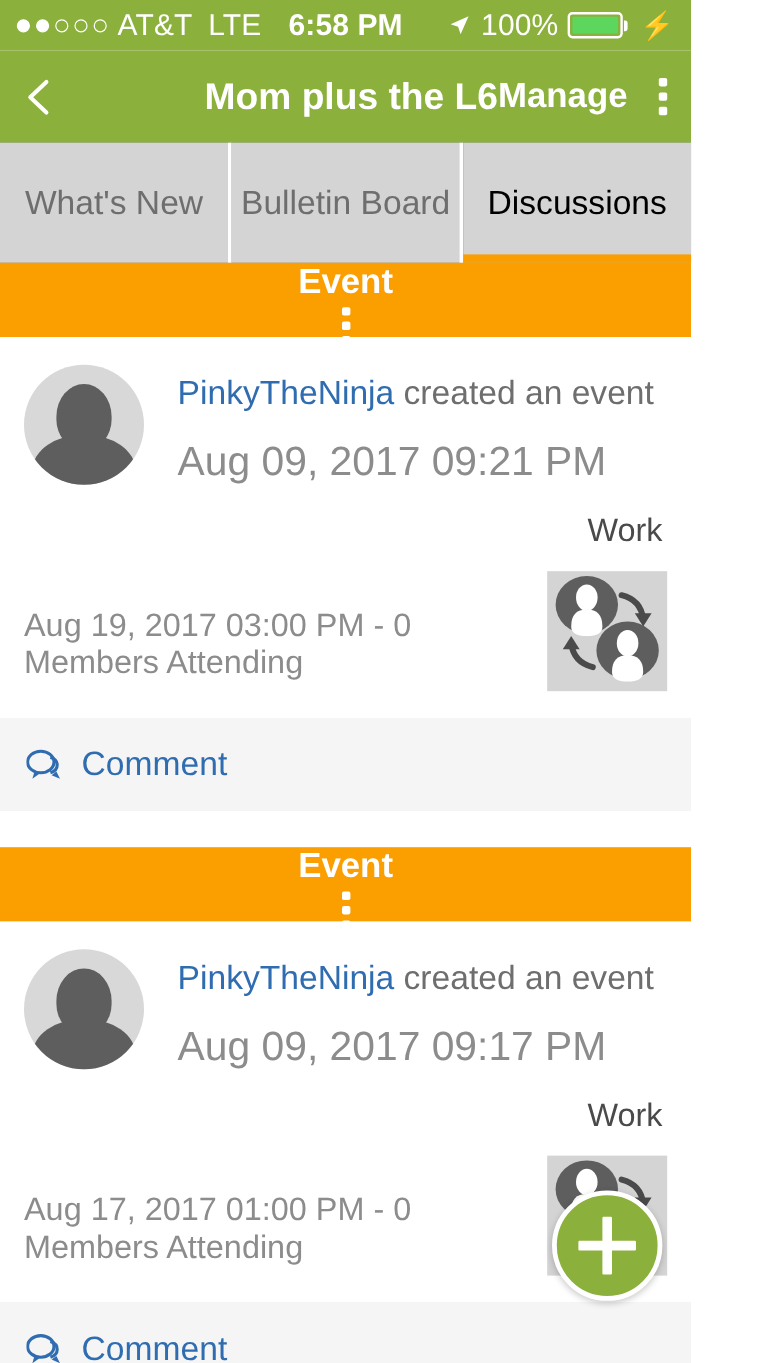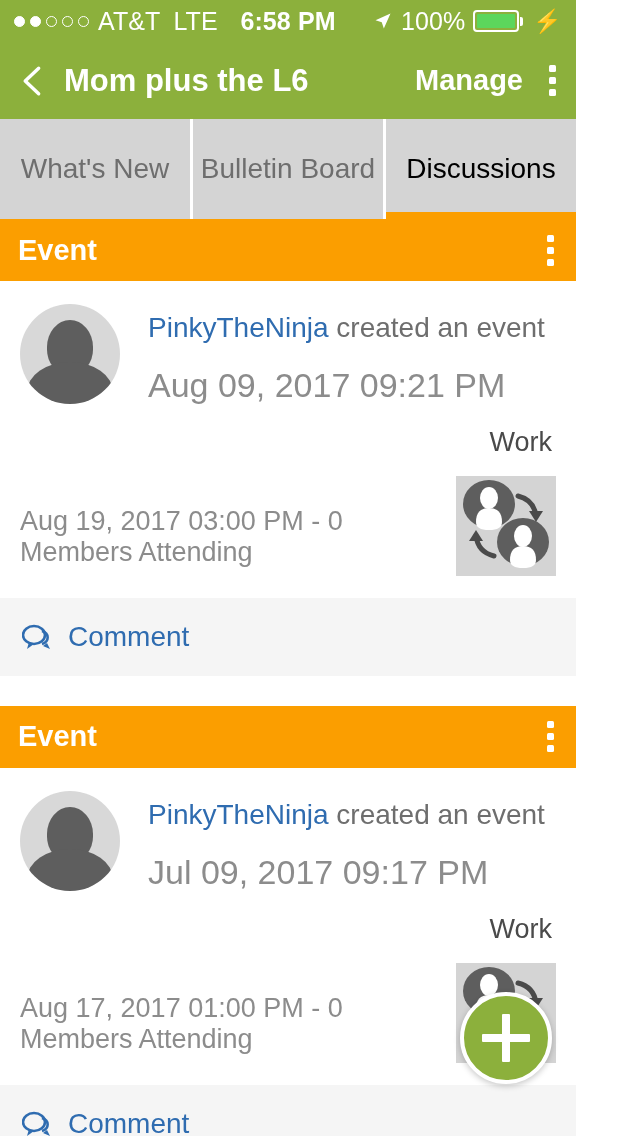--- a/index.html
+++ b/index.html
@@ -31,21 +31,21 @@
     width:46px; height:22px; border:2px solid #fff; border-radius:4px;
     padding:2px; display:flex;
   }
   .batt-fill { flex:1; background:#5CD65C; border-radius:1px; }
   .batt-cap { width:3px; height:9px; background:#fff; border-radius:0 2px 2px 0; margin-left:1px; }
   .bolt { font-size:23px; line-height:1; margin-left:2px; }
 
   
   .navbar {
     height:77px; background:#8CB03C; color:#fff;
-    display:flex; align-items:center; padding:0 16px;
+    display:flex; align-items:center; padding:0 16px;text-align:right;
   }
   .back-chev { width:34px; height:34px; flex:0 0 auto; cursor:pointer; }
   .nav-title { font-size:31px; font-weight:700; margin-left:14px; flex:1 1 auto; white-space:nowrap; }
   .nav-manage { font-size:29px; font-weight:700; margin-right:22px; cursor:pointer; }
   .kebab { display:flex; flex-direction:column; gap:5px; align-items:center; cursor:pointer; padding:4px; }
   .kebab i { width:7px; height:7px; background:#fff; border-radius:1.5px; display:block; }
 
   
   .tabs { display:flex; height:100px; background:#404040; }
   .tab {
@@ -57,21 +57,21 @@
   .tab.active { color:#000; }
   .tab.active:after {
     content:""; position:absolute; left:0; right:0; bottom:0; height:7px; background:#FB9E00;
   }
 
   
   .feed { position:relative; }
 
   .card-head {
     height:62px; background:#FB9E00; display:flex; align-items:center;
-    padding:0 18px; color:#fff;
+    padding:0 18px; color:#fff;flex-direction:column;
   }
   .card-head .label { font-size:29px; font-weight:700; flex:1 1 auto; }
 
   .card-body { background:#fff; padding:22px 20px 0 20px; position:relative; }
   .post-top { display:flex; align-items:center; }
   .avatar {
     width:100px; height:100px; border-radius:50%; background:#D8D8D8;
     flex:0 0 auto; position:relative; overflow:hidden;
   }
   .avatar .head {
@@ -247,21 +247,21 @@
       <div class="card-body">
         <div class="post-top">
           <div class="avatar">
             <span class="head"></span>
               <span class="shoulders"></span>
           </div>
           <div class="post-meta">
             <div class="post-line">
               <span class="user">PinkyTheNinja</span><span> created an event</span>
             </div>
-            <div class="post-time">Jul 09, 2017 09:17 PM</div>
+            <div class="post-time">Aug 09, 2017 09:17 PM</div>
           </div>
         </div>
         <div class="event-title">Work</div>
         <div class="event-row">
           <div class="event-when">Aug 17, 2017 01:00 PM - 0 Members Attending</div>
           <div class="event-thumb">
             <svg viewBox="0 0 100 100" width="100" height="100">
               <g fill="#5E5E5E">
                 <ellipse cx="33" cy="28" rx="26" ry="24"></ellipse>
                 <ellipse cx="67" cy="66" rx="26" ry="24"></ellipse>

